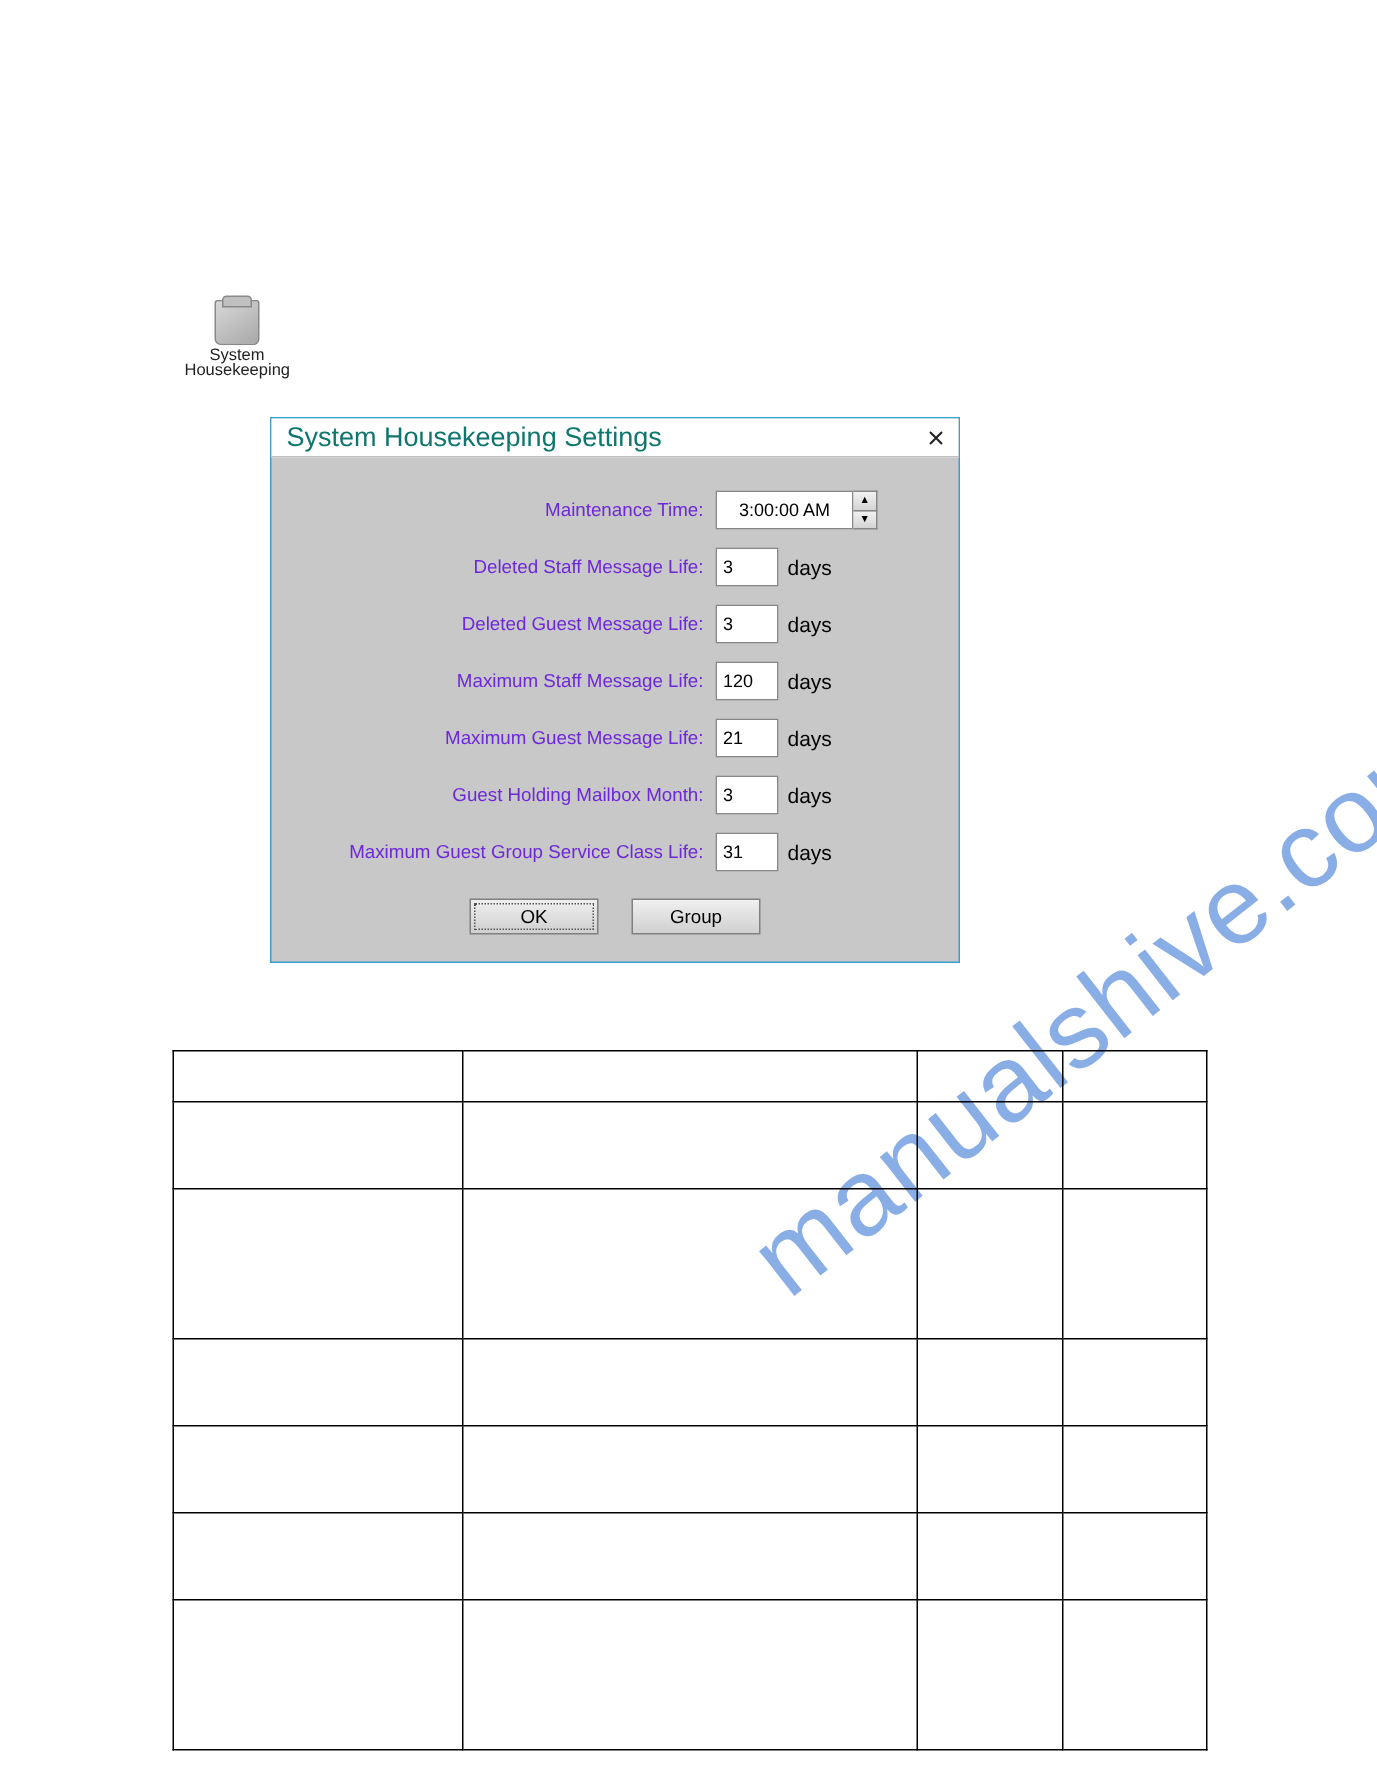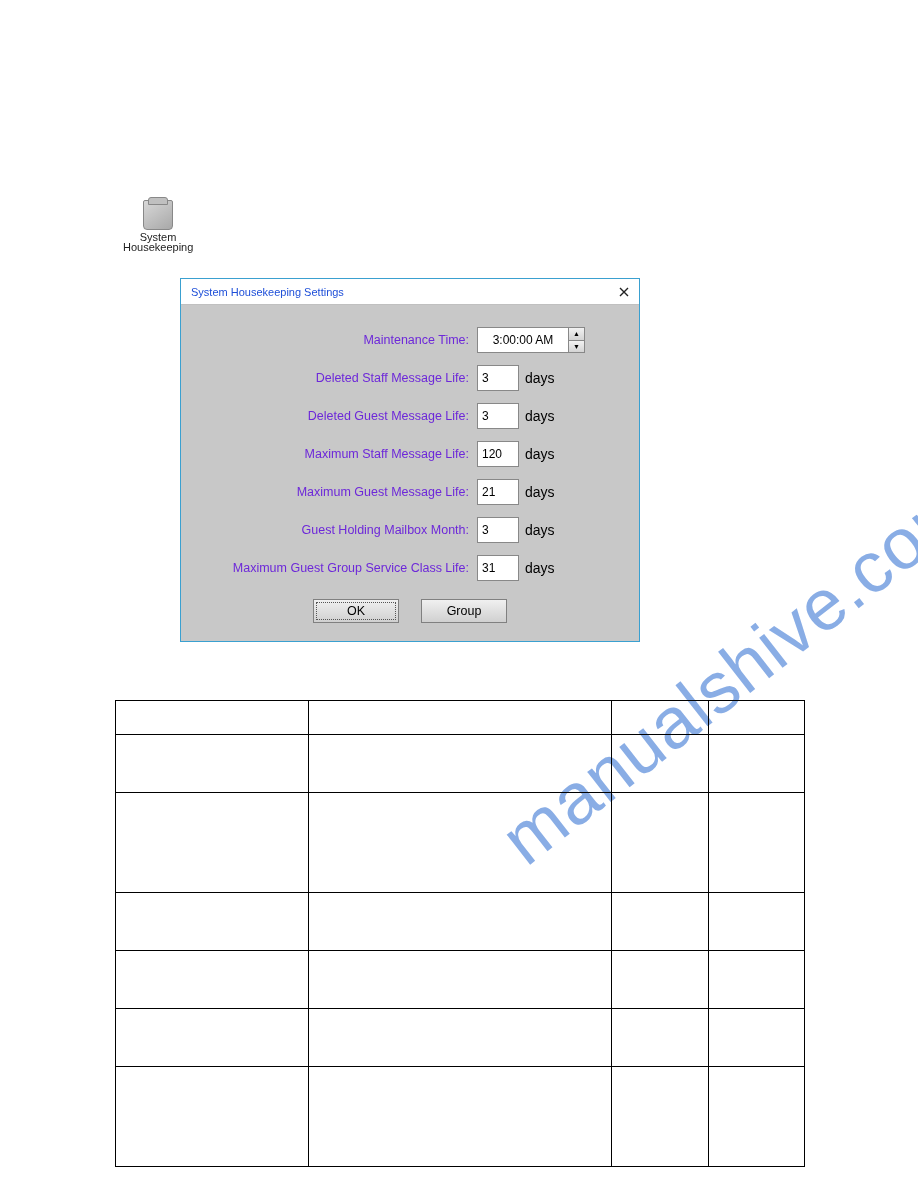--- a/index.html
+++ b/index.html
@@ -57,22 +57,22 @@
   .titlebar {
     background: #ffffff;
     height: 26px;
     display: flex;
     align-items: center;
     justify-content: space-between;
     padding: 0 6px 0 10px;
     border-bottom: 1px solid #c0c0c0;
   }
   .titlebar-text {
-    font-size: 11px;
-    color: #1d4ed8;
+    font-size: 18px;
+    color: #0f766e;
   }
   .close-btn {
     width: 18px;
     height: 18px;
     display: flex;
     align-items: center;
     justify-content: center;
     font-size: 13px;
     color: #222;
     cursor: pointer;

